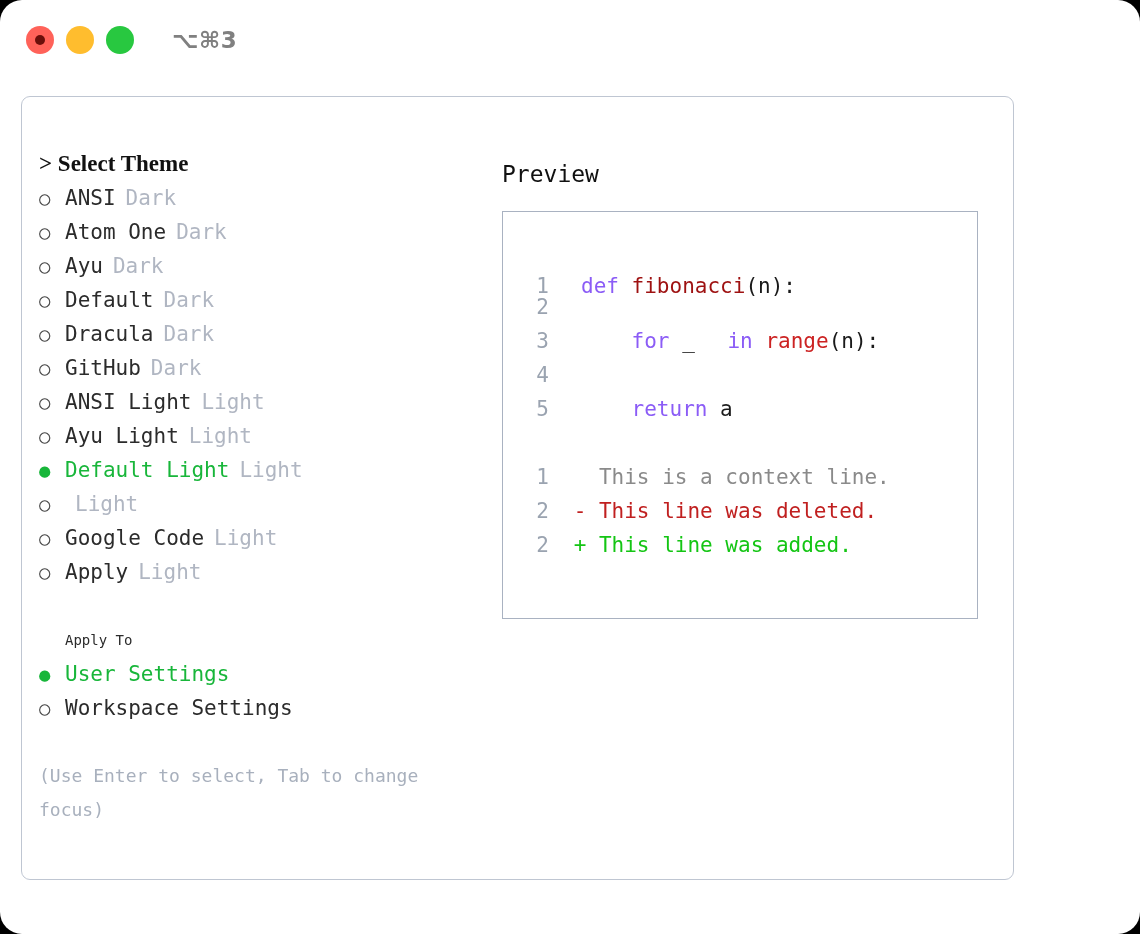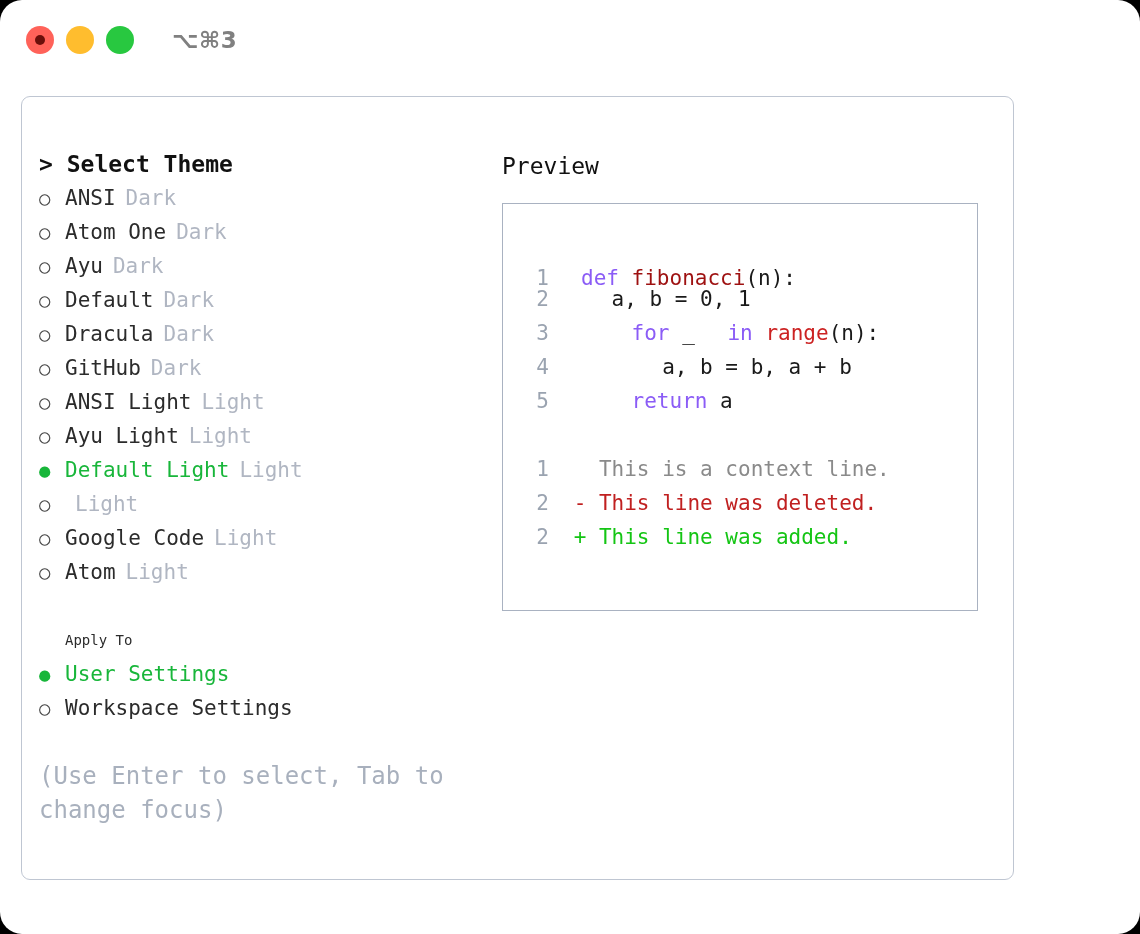--- a/index.html
+++ b/index.html
@@ -87,20 +87,21 @@
     top: 50px;
     width: 450px;
   }
   .section-head {
     font-size: 23px;
     font-weight: bold;
     color: #111111;
     height: 34px;
     line-height: 34px;
     white-space: pre;
+    font-family: Liberation Serif, serif;
   }
   .opt-row {
     display: flex;
     align-items: baseline;
     height: 34px;
     line-height: 34px;
     font-size: 21px;
     white-space: pre;
   }
   .bullet {
@@ -120,31 +121,31 @@
     height: 34px;
     line-height: 34px;
     font-size: 14px;
     color: #2b2b2b;
     padding-left: 26px;
     white-space: pre;
   }
   #apply-block { margin-top: 34px; }
   #hint {
     margin-top: 34px;
-    font-size: 24px;
+    font-size: 18px;
     line-height: 34px;
     color: #a8b0bd;
     width: 420px;
   }
 
   
   #right-col {
     position: absolute;
     left: 480px;
-    top: 52px;
+    top: 60px;
     width: 490px;
   }
   #preview-title {
     font-size: 23px;
     color: #111111;
     height: 34px;
     line-height: 34px;
   }
   #preview-box {
     margin-top: 20px;
@@ -203,42 +204,42 @@
             <div class="opt-row"><span class="bullet">○</span><span class="opt-label">Atom One</span><span class="opt-badge">Dark</span></div>
             <div class="opt-row"><span class="bullet">○</span><span class="opt-label">Ayu</span><span class="opt-badge">Dark</span></div>
             <div class="opt-row"><span class="bullet">○</span><span class="opt-label">Default</span><span class="opt-badge">Dark</span></div>
             <div class="opt-row"><span class="bullet">○</span><span class="opt-label">Dracula</span><span class="opt-badge">Dark</span></div>
             <div class="opt-row"><span class="bullet">○</span><span class="opt-label">GitHub</span><span class="opt-badge">Dark</span></div>
             <div class="opt-row"><span class="bullet">○</span><span class="opt-label">ANSI Light</span><span class="opt-badge">Light</span></div>
             <div class="opt-row"><span class="bullet">○</span><span class="opt-label">Ayu Light</span><span class="opt-badge">Light</span></div>
             <div class="opt-row"><span class="bullet sel">●</span><span class="opt-label sel">Default Light</span><span class="opt-badge">Light</span></div>
             <div class="opt-row"><span class="bullet">○</span><span class="opt-badge">Light</span></div>
             <div class="opt-row"><span class="bullet">○</span><span class="opt-label">Google Code</span><span class="opt-badge">Light</span></div>
-            <div class="opt-row"><span class="bullet">○</span><span class="opt-label">Atom</span><span class="opt-badge">Light</span></div>
+            <div class="opt-row"><span class="bullet">○</span><span class="opt-label">Apply</span><span class="opt-badge">Light</span></div>
           </div>
 
         <div id="apply-block">
           <div class="subhead">Apply To</div>
           <div id="apply-list">
               <div class="opt-row"><span class="bullet sel">●</span><span class="opt-label sel">User Settings</span></div>
               <div class="opt-row"><span class="bullet">○</span><span class="opt-label">Workspace Settings</span></div>
             </div>
         </div>
 
         <div id="hint">(Use Enter to select, Tab to change focus)</div>
       </div>
 
       <div id="right-col">
         <div id="preview-title">Preview</div>
         <div id="preview-box">
           <div id="code-block">
               <div class="code-line"><span class="lineno">1</span><span class="tok-kw">def </span><span class="tok-fn">fibonacci</span><span class="tok-txt">(n):</span></div>
-              <div class="code-line"><span class="lineno">2</span><span class="tok-txt">    a, b = 0, 1</span></div>
+              <div class="code-line"><span class="lineno">2</span></div>
               <div class="code-line"><span class="lineno">3</span><span class="tok-txt">    </span><span class="tok-kw">for</span><span class="tok-txt"> _ </span><span class="tok-kw">in</span><span class="tok-txt"> </span><span class="tok-bi">range</span><span class="tok-txt">(n):</span></div>
-              <div class="code-line"><span class="lineno">4</span><span class="tok-txt">        a, b = b, a + b</span></div>
+              <div class="code-line"><span class="lineno">4</span></div>
               <div class="code-line"><span class="lineno">5</span><span class="tok-txt">    </span><span class="tok-kw">return</span><span class="tok-txt"> a</span></div>
             </div>
           <div class="code-gap"></div>
           <div id="diff-block">
               <div class="code-line"><span class="lineno">1</span><span class="tok-ctx">   </span><span class="tok-ctx">This is a context line.</span></div>
               <div class="code-line"><span class="lineno">2</span><span class="tok-del"> - </span><span class="tok-del">This line was deleted.</span></div>
               <div class="code-line"><span class="lineno">2</span><span class="tok-add"> + </span><span class="tok-add">This line was added.</span></div>
             </div>
         </div>
       </div>

